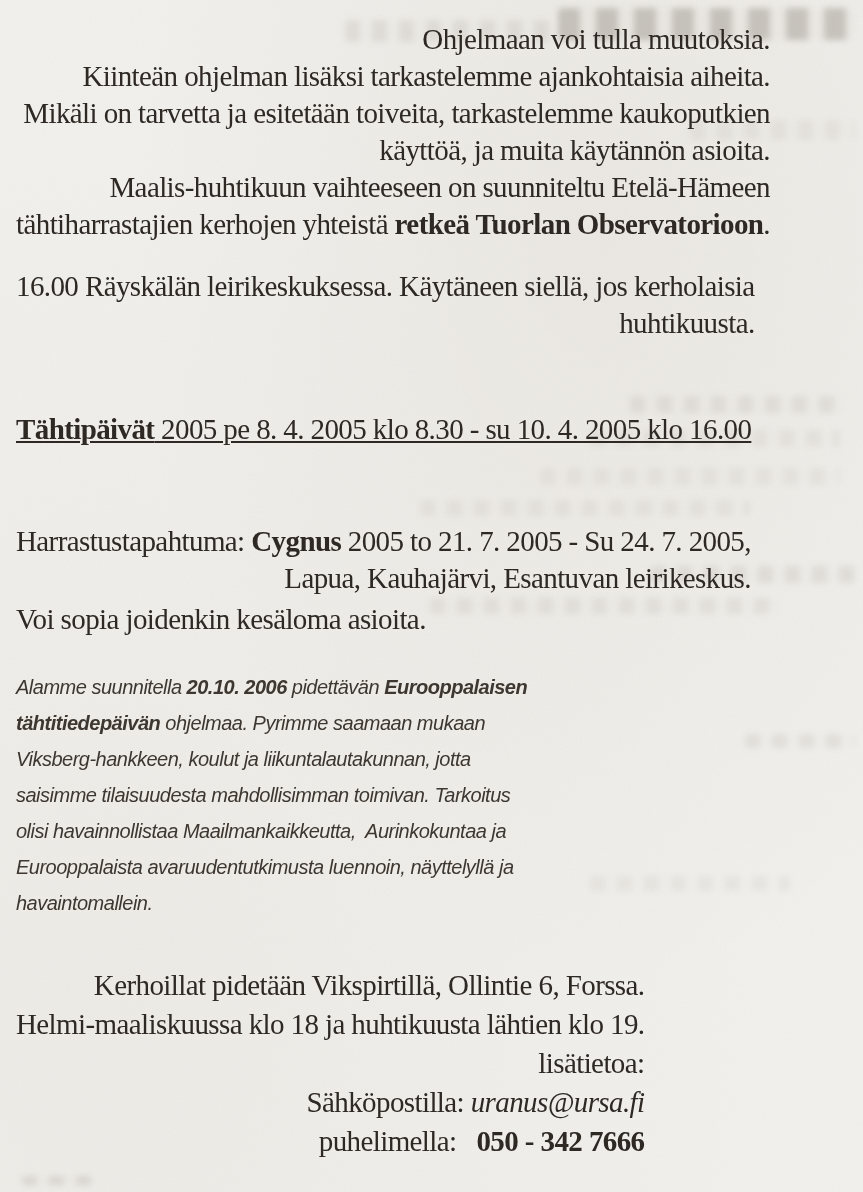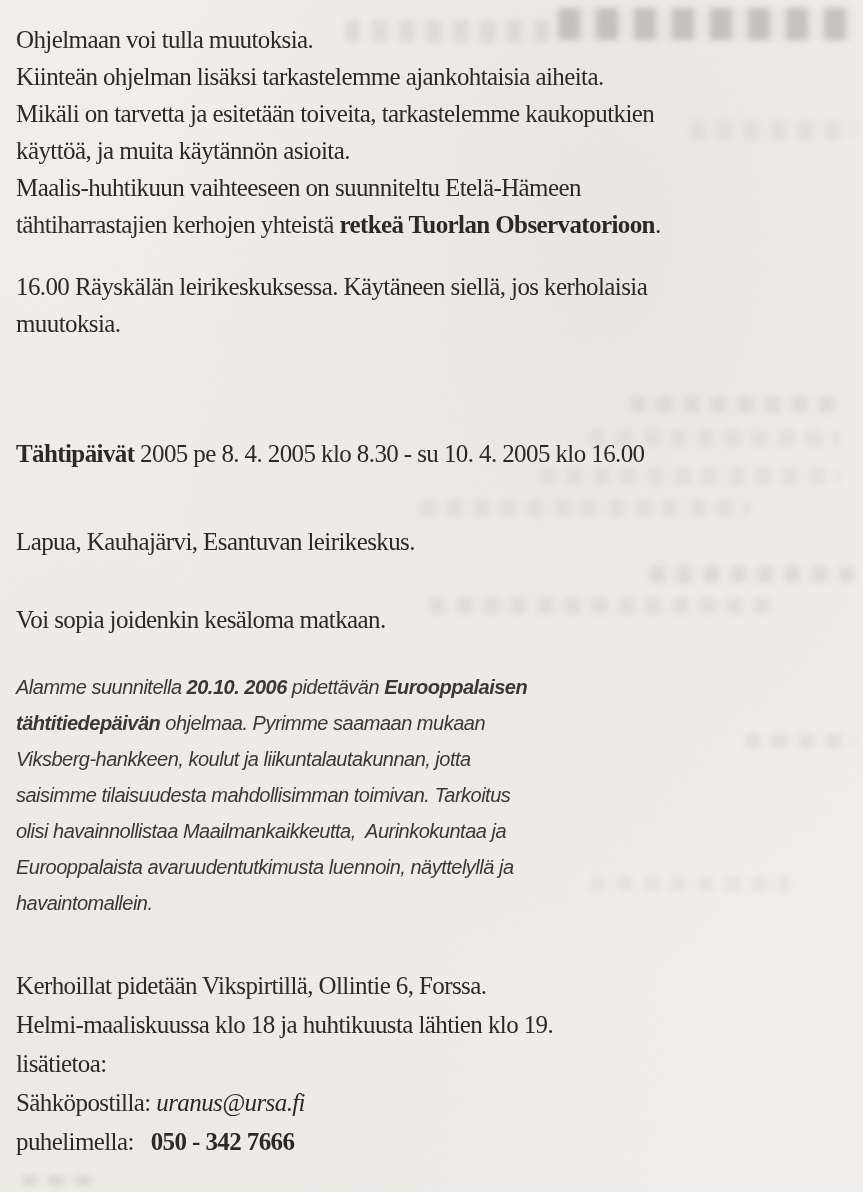--- a/index.html
+++ b/index.html
@@ -13,30 +13,30 @@
     overflow:hidden;
     font-family:"Liberation Serif", serif;
   }
   .para{
     position:absolute;
     left:16px;
     color:#2b2520;
     white-space:pre;
     filter:blur(0.35px);
   }
-  .serif{font-size:25px;line-height:37px;letter-spacing:-0.6px;}
+  .serif{font-size:29px;line-height:37px;letter-spacing:-0.6px;text-align:right;}
   .sans{
     font-family:"Liberation Sans", sans-serif;
     font-style:italic;
     font-size:20px;line-height:36px;letter-spacing:-0.5px;
     color:#3a342d;
   }
   .p0{top:21px;}
   .p1{top:268px;}
-  .p2{top:435px;}
+  .p2{top:411px;text-decoration:underline;}
   .p3{top:523px;}
   .p4{top:601px;}
   .p5{top:669px;}
   .p6{top:966px;line-height:39px;}
   .line{white-space:pre;}
   .b{font-weight:bold;}
   .bi{font-weight:normal;font-style:italic;}
   
   .ghost{
     position:absolute;
@@ -79,24 +79,24 @@
   <div class="ghost g5"></div>
   <div class="ghost g6"></div>
   <div class="ghost g7"></div>
   <div class="ghost g8"></div>
   <div class="ghost g9"></div>
   <div class="ghost g10"></div>
   <div class="ghost g11"></div>
   <div class="ghost g12"></div>
 
   <div class="para serif p0"><div class="line"><span>Ohjelmaan voi tulla muutoksia.</span></div><div class="line"><span>Kiinteän ohjelman lisäksi tarkastelemme ajankohtaisia aiheita.</span></div><div class="line"><span>Mikäli on tarvetta ja esitetään toiveita, tarkastelemme kaukoputkien</span></div><div class="line"><span>käyttöä, ja muita käytännön asioita.</span></div><div class="line"><span>Maalis-huhtikuun vaihteeseen on suunniteltu Etelä-Hämeen</span></div><div class="line"><span>tähtiharrastajien kerhojen yhteistä </span><span class="b">retkeä Tuorlan Observatorioon</span><span>.</span></div></div>
-  <div class="para serif p1"><div class="line"><span>16.00 Räyskälän leirikeskuksessa. Käytäneen siellä, jos kerholaisia</span></div><div class="line"><span>muutoksia.</span></div></div>
+  <div class="para serif p1"><div class="line"><span>16.00 Räyskälän leirikeskuksessa. Käytäneen siellä, jos kerholaisia</span></div><div class="line"><span>huhtikuusta.</span></div></div>
   <div class="para serif p2"><div class="line"><span class="b">Tähtipäivät</span><span> 2005 pe 8. 4. 2005 klo 8.30 - su 10. 4. 2005 klo 16.00</span></div></div>
-  <div class="para serif p3"><div class="line"><span>Lapua, Kauhajärvi, Esantuvan leirikeskus.</span></div></div>
-  <div class="para serif p4"><div class="line"><span>Voi sopia joidenkin kesäloma matkaan.</span></div></div>
+  <div class="para serif p3"><div class="line"><span>Harrastustapahtuma: </span><span class="b">Cygnus</span><span> 2005 to 21. 7. 2005 - Su 24. 7. 2005,</span></div><div class="line"><span>Lapua, Kauhajärvi, Esantuvan leirikeskus.</span></div></div>
+  <div class="para serif p4"><div class="line"><span>Voi sopia joidenkin kesäloma asioita.</span></div></div>
   <div class="para sans  p5"><div class="line"><span>Alamme suunnitella </span><span class="b">20.10. 2006</span><span> pidettävän </span><span class="b">Eurooppalaisen</span></div><div class="line"><span class="b">tähtitiedepäivän</span><span> ohjelmaa. Pyrimme saamaan mukaan</span></div><div class="line"><span>Viksberg-hankkeen, koulut ja liikuntalautakunnan, jotta</span></div><div class="line"><span>saisimme tilaisuudesta mahdollisimman toimivan. Tarkoitus</span></div><div class="line"><span>olisi havainnollistaa Maailmankaikkeutta,  Aurinkokuntaa ja</span></div><div class="line"><span>Eurooppalaista avaruudentutkimusta luennoin, näyttelyllä ja</span></div><div class="line"><span>havaintomallein.</span></div></div>
   <div class="para serif p6"><div class="line"><span>Kerhoillat pidetään Vikspirtillä, Ollintie 6, Forssa.</span></div><div class="line"><span>Helmi-maaliskuussa klo 18 ja huhtikuusta lähtien klo 19.</span></div><div class="line"><span>lisätietoa:</span></div><div class="line"><span>Sähköpostilla: </span><span class="bi">uranus@ursa.fi</span></div><div class="line"><span>puhelimella:   </span><span class="b">050 - 342 7666</span></div></div>
 
   <svg class="noise" xmlns="http://www.w3.org/2000/svg" width="863" height="1192">
     <filter id="grain">
       <feTurbulence type="fractalNoise" baseFrequency="0.85" numOctaves="2" stitchTiles="stitch"></feTurbulence>
       <feColorMatrix type="saturate" values="0"></feColorMatrix>
     </filter>
     <rect width="863" height="1192" filter="url(#grain)"></rect>
   </svg>

